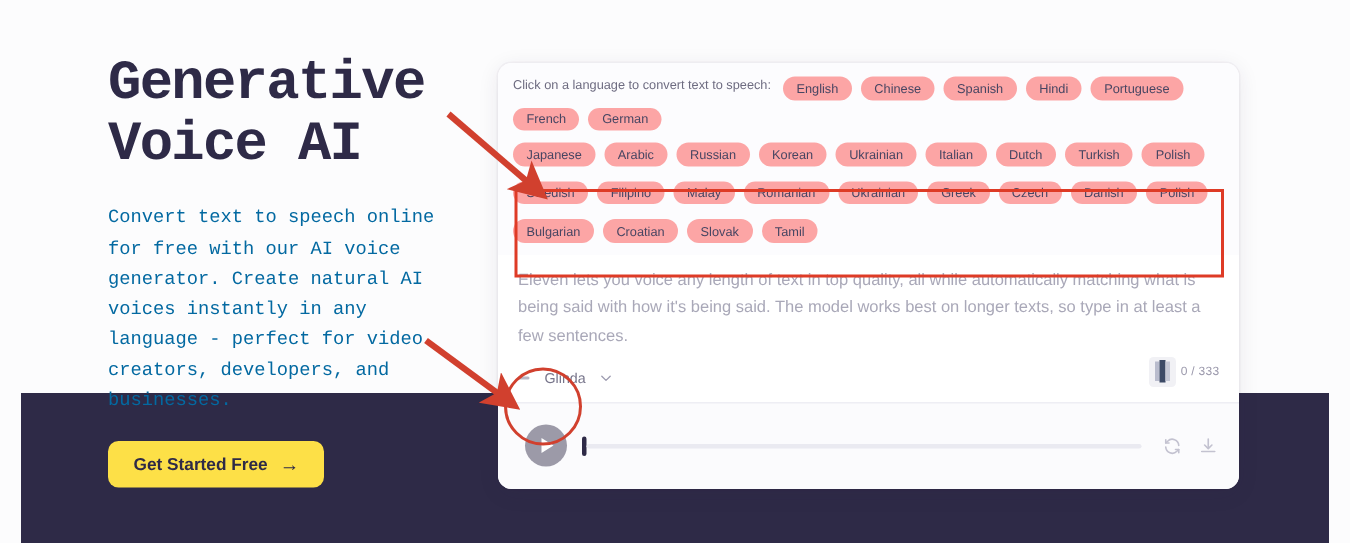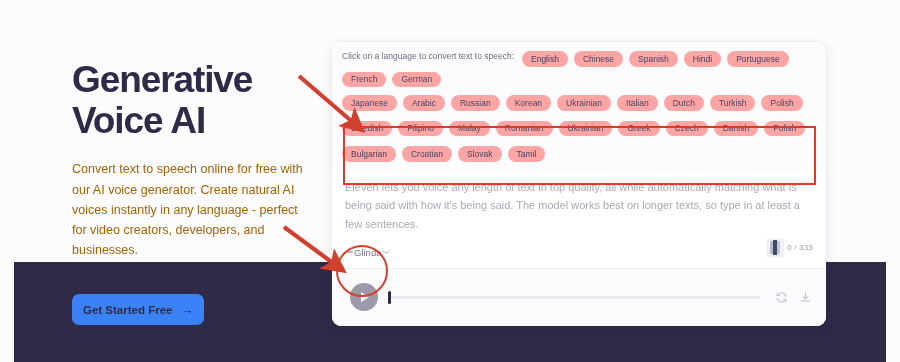--- a/index.html
+++ b/index.html
@@ -29,54 +29,55 @@
     top: 262px;
     width: 872px;
     height: 100px;
     background: #2e2a47;
   }
 
   
   #hero {
     position: absolute;
     left: 72px;
-    top: 60px;
+    top: 36px;
     width: 232px;
+    font-family: Liberation Mono, monospace;
   }
   #hero-title {
     font-size: 37px;
     line-height: 1.1;
     font-weight: bold;
     letter-spacing: -1.1px;
     color: #2e2a47;
     margin: 0 0 18px 0;
     white-space: pre-line;
   }
   #hero-sub {
     font-size: 12.5px;
     line-height: 1.62;
-    color: #a16207;
+    color: #0369a1;
     margin: 0;
   }
 
   
   #cta-wrap {
     position: absolute;
     left: 72px;
     top: 294px;
   }
   #cta-button {
     display: inline-flex;
     align-items: center;
     gap: 8px;
-    background: #3b82f6;
+    background: #fde047;
     color: #2e2a47;
     border: none;
     border-radius: 7px;
-    padding: 9px 11px;
+    padding: 9px 17px;
     font-family: "Liberation Sans", sans-serif;
     font-size: 11.5px;
     font-weight: bold;
     cursor: pointer;
     white-space: nowrap;
   }
   #cta-button .arrow {
     font-size: 13px;
     line-height: 1;
   }
@@ -154,21 +155,21 @@
   
   #meta-row {
     display: flex;
     align-items: flex-end;
     justify-content: space-between;
     padding: 4px 13px 10px 13px;
   }
   #voice-select {
     display: inline-flex;
     align-items: center;
-    gap: 1px;
+    gap: 10px;
     font-size: 9.5px;
     color: #76748a;
     cursor: pointer;
   }
   #voice-dash {
     display: inline-block;
     width: 8px;
     height: 1.5px;
     background: #b8b7c6;
     border-radius: 1px;

